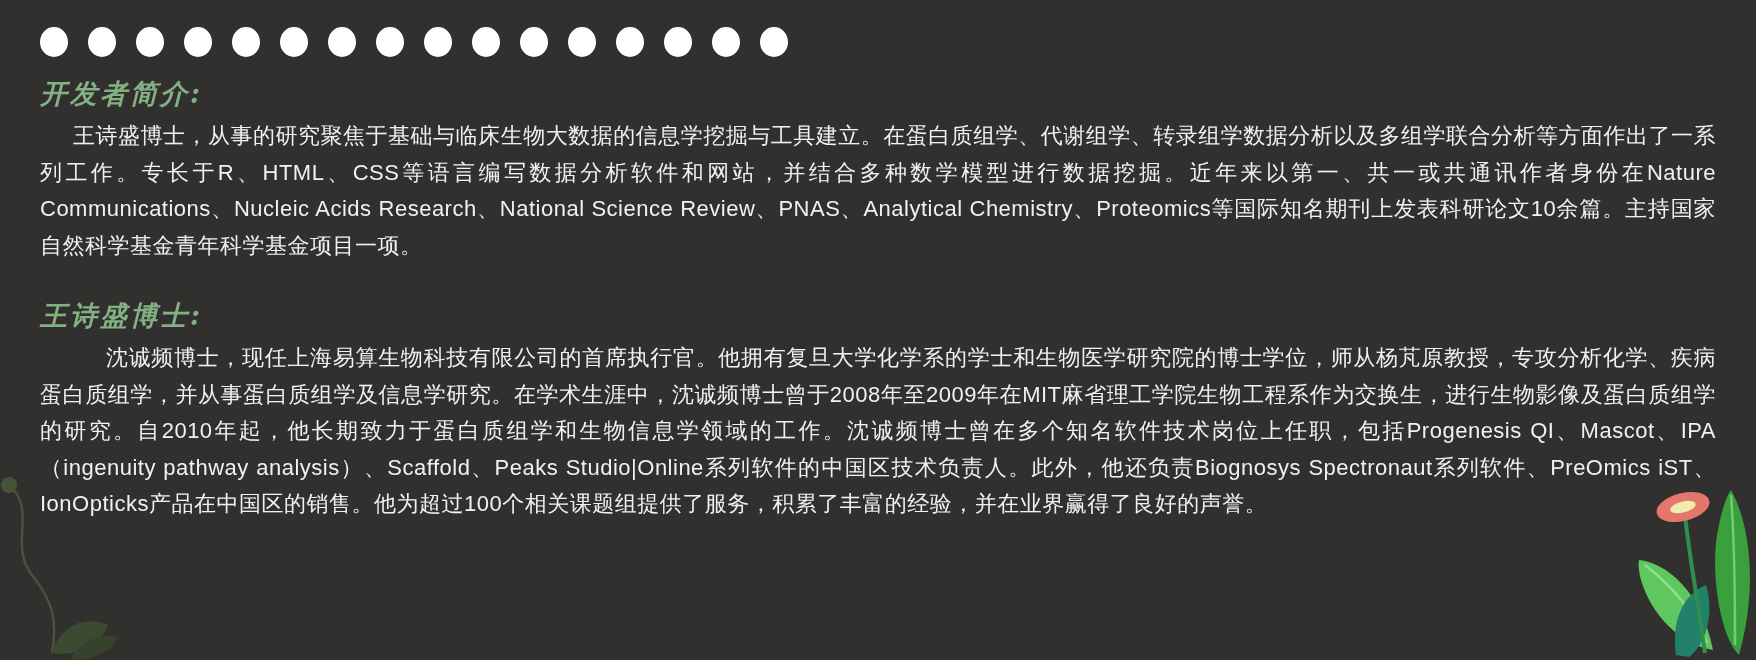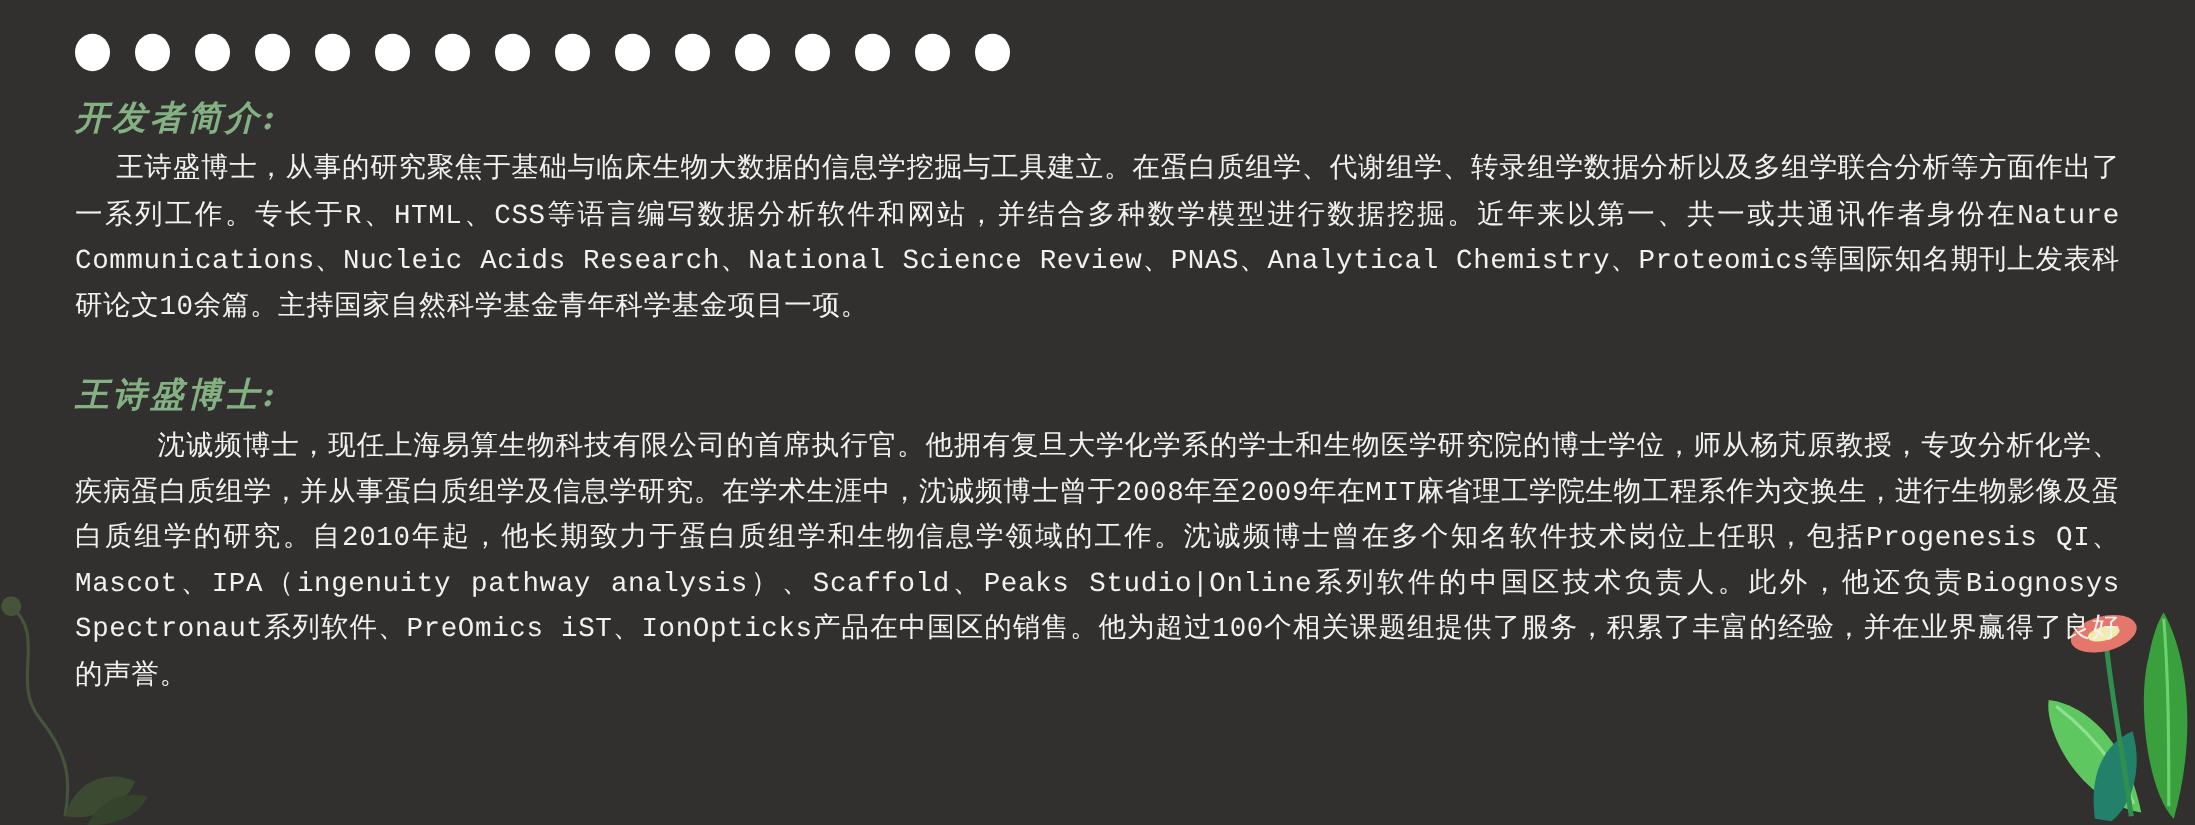--- a/index.html
+++ b/index.html
@@ -3,21 +3,21 @@
 <meta charset="utf-8">
 <style>
   html,body{margin:0;padding:0;background:#1e1d1c;}
   .slide{
     position:relative;
     width:1756px;height:660px;
     background:#31302e;
     overflow:hidden;
     font-family:"Liberation Sans","DejaVu Sans",sans-serif;
   }
-  .content{position:relative;padding:0 60px;z-index:2;}
+  .content{position:relative;padding:0 40px;z-index:2;}
   .dots-row{
     display:flex;gap:20px;padding-top:27px;padding-left:0;
   }
   .dot{
     width:28px;height:30px;border-radius:50%;
     background:#ffffff;flex:0 0 auto;
   }
   h2.section-heading{
     margin:0;
     font-family:"DejaVu Serif","Liberation Serif",serif;
@@ -26,21 +26,20 @@
     color:#84b183;
   }
   #heading-developer{margin-top:19px;}
   #heading-partner{margin-top:34px;}
   p.body-text{
     margin:6px 0 0 0;
     font-size:22px;line-height:36.5px;
     letter-spacing:0.5px;
     text-align:justify;
     color:#f1f1ef;
-    font-family:Liberation Mono, monospace;
   }
   p.indent-small{text-indent:1.5em;}
   p.indent-large{text-indent:3em;}
   .vine-decor{position:absolute;left:0;bottom:0;z-index:1;}
   .flower-decor{position:absolute;right:0;bottom:0;z-index:1;}
 </style>
 </head>
 <body>
 
 <div class="slide">

